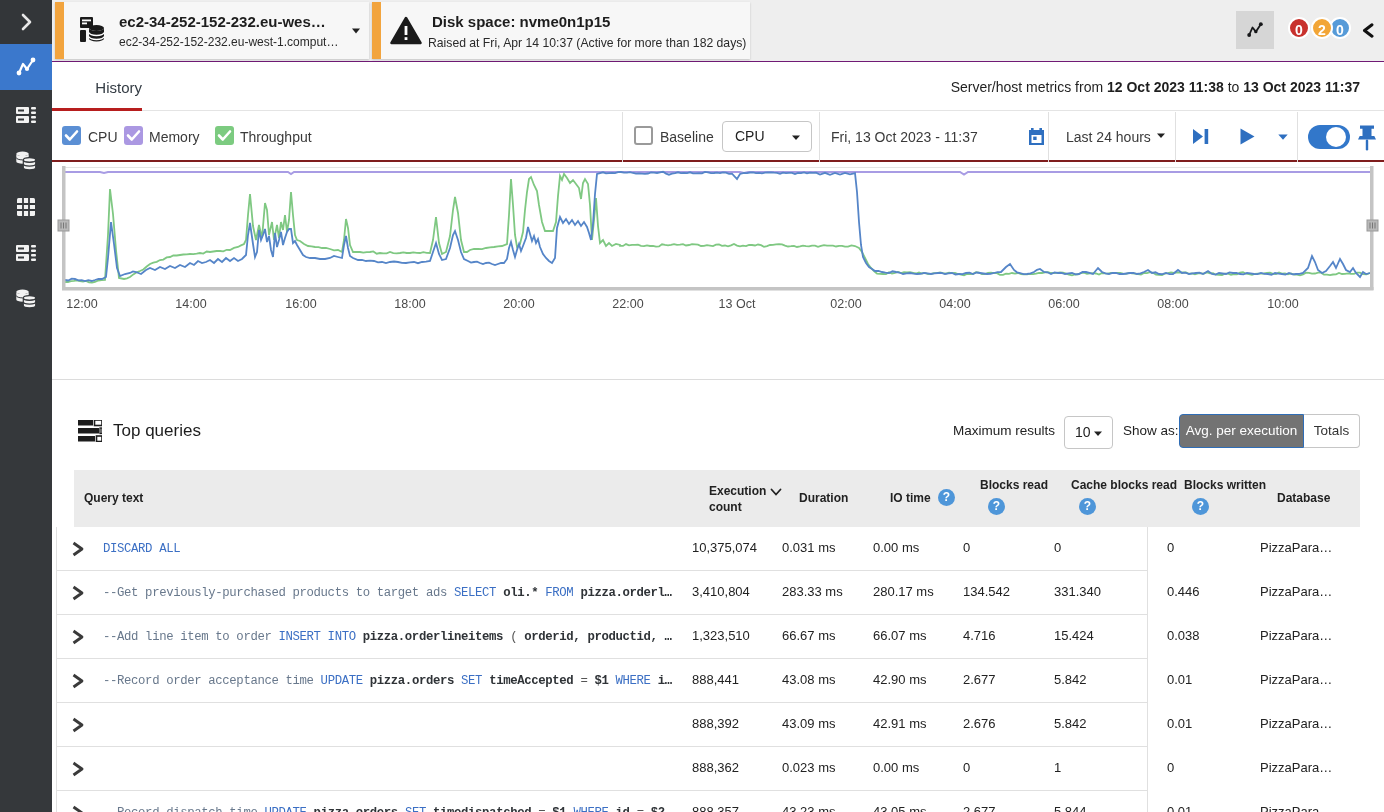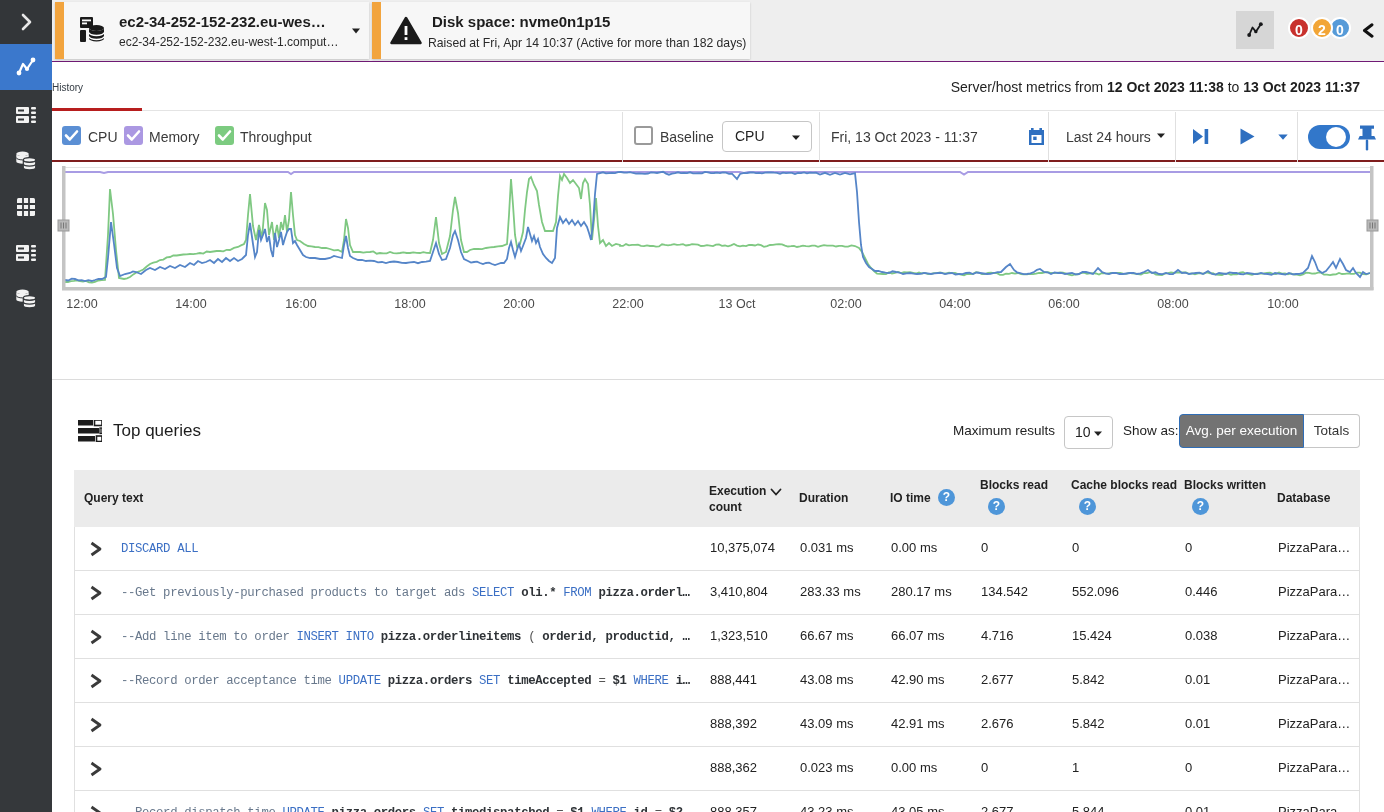--- a/index.html
+++ b/index.html
@@ -13,37 +13,37 @@
 #strip{position:absolute;left:52px;top:0;width:1332px;height:62px;background:#eeeeee;border-bottom:1px solid #701a75}
 .card{position:absolute;top:2px;height:57px;background:#f7f7f7;box-shadow:0 1px 2px rgba(0,0,0,.18)}
 .obar{position:absolute;left:0;top:0;width:9px;height:100%;background:#f2a43e}
 .card h1{font-size:15px;font-weight:bold;color:#1d1d1d;line-height:18px}
 .card p{font-size:12px;color:#2a2a2a;line-height:15px;white-space:nowrap}
 #iconbtn{position:absolute;left:1184px;top:11px;width:38px;height:38px;background:#d6d6d6}
 .badge{position:absolute;top:17px;width:22px;height:22px;border-radius:50%;border:2px solid #fff;color:#fff;font-size:14px;font-weight:bold;text-align:center;line-height:22px}
 
 #chartcard{position:absolute;left:52px;top:62px;width:1332px;height:318px;background:#fff;border-bottom:1px solid #dcdcdc}
 #tabbar{position:absolute;left:0;top:0;width:1332px;height:49px;border-bottom:1px solid #e4e4e4}
-#tab-hist{position:absolute;left:0px;top:0;width:90px;height:49px;font-size:10px;color:#343c44;text-align:left;line-height:52px}
+#tab-hist{position:absolute;left:0px;top:0;width:90px;height:49px;font-size:15px;color:#343c44;text-align:right;line-height:52px}
 #tab-underline{position:absolute;left:0px;top:46px;width:90px;height:3px;background:#b71e1e}
 #metricsrange{position:absolute;right:24px;top:17px;font-size:14px;color:#1f1f1f}
 #toolbar{position:absolute;left:0;top:50px;width:1332px;height:50px;border-bottom:2px solid #7f1d1d}
 .vsep{position:absolute;top:0;width:1px;height:50px;background:#e0e0e0}
 .cb{position:absolute;top:14px;width:19px;height:19px;border-radius:3px}
 .cb svg{position:absolute;left:2px;top:3px}
 .cblab{position:absolute;top:17px;font-size:14px;color:#3a3a3a}
 .ddbox{position:absolute;border:1px solid #c6c6c6;border-radius:4px;background:#fff;font-size:14px;color:#222}
 
 #qcard{position:absolute;left:52px;top:380px;width:1332px;height:432px;background:#fff}
 #qtitle{position:absolute;left:61px;top:41px;font-size:17px;font-weight:normal;color:#1d1d1d}
 .btn{position:absolute;top:34px;height:34px;font-size:13.5px;line-height:32px;text-align:center}
 
 #thead{position:absolute;left:22px;top:90px;width:1286px;height:57px;background:#ebebeb;font-size:12px;font-weight:bold;color:#222}
 .th{position:absolute}
-.qrow{position:absolute;left:22px;width:1286px;height:44px;background:#fff;border-left:1px solid #e0e0e0;border-right:1px solid #e0e0e0;border-bottom:1px solid #e0e0e0}
+.qrow{position:absolute;left:4px;width:1092px;height:44px;background:#fff;border-left:1px solid #e0e0e0;border-right:1px solid #e0e0e0;border-bottom:1px solid #e0e0e0}
 .mono{font-family:"Liberation Mono",monospace;font-size:12.3px;letter-spacing:-0.36px;white-space:pre}
 .kw{color:#3b6fc4}.cm{color:#68788c}.id{color:#2f3337;font-weight:bold}.pl{color:#555}
 .num{position:absolute;font-size:13px;color:#222;top:13px}
 .chev{position:absolute;left:13px;top:14px}
 .qtext{position:absolute;left:46px;top:15px}
 .qm{display:inline-block;width:17px;height:17px;border-radius:50%;background:#4e96d9;color:#fff;font-size:12px;font-weight:bold;text-align:center;line-height:17px}
 </style></head><body>
 
 <div id="sidebar">
  <div id="sb-top"></div>
@@ -296,21 +296,21 @@
   </div>
 <div class="qrow" style="top:191px">
     <svg class="chev" width="15" height="16" viewBox="0 0 15 16">
         <path d="M3.5 2 L12 8 L3.5 14" fill="none" stroke="#3a3a3a" stroke-width="2.8" stroke-linejoin="round"></path>
       </svg>
     <div class="qtext mono"><span class="cm">--Get previously-purchased products to target ads </span><span class="kw">SELECT</span> <span class="id">oli.*</span> <span class="kw">FROM</span> <span class="id">pizza.orderl…</span></div>
     <div class="num" style="left:635px">3,410,804</div>
     <div class="num" style="left:725px">283.33 ms</div>
     <div class="num" style="left:816px">280.17 ms</div>
     <div class="num" style="left:906px">134.542</div>
-    <div class="num" style="left:997px">552.096</div>
+    <div class="num" style="left:997px">331.340</div>
     <div class="num" style="left:1110px">0.446</div>
     <div class="num" style="left:1203px">PizzaPara…</div>
   </div>
 <div class="qrow" style="top:235px">
     <svg class="chev" width="15" height="16" viewBox="0 0 15 16">
         <path d="M3.5 2 L12 8 L3.5 14" fill="none" stroke="#3a3a3a" stroke-width="2.8" stroke-linejoin="round"></path>
       </svg>
     <div class="qtext mono"><span class="cm">--Add line item to order </span><span class="kw">INSERT INTO</span> <span class="id">pizza.orderlineitems</span> <span class="pl">(</span> <span class="id">orderid, productid, …</span></div>
     <div class="num" style="left:635px">1,323,510</div>
     <div class="num" style="left:725px">66.67 ms</div>

